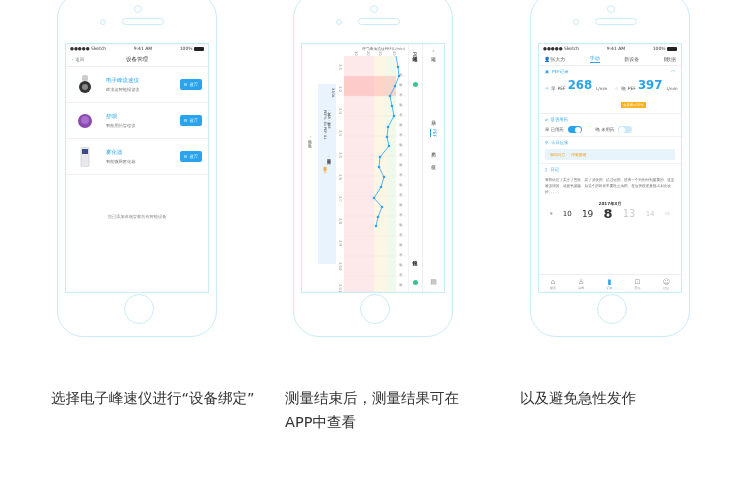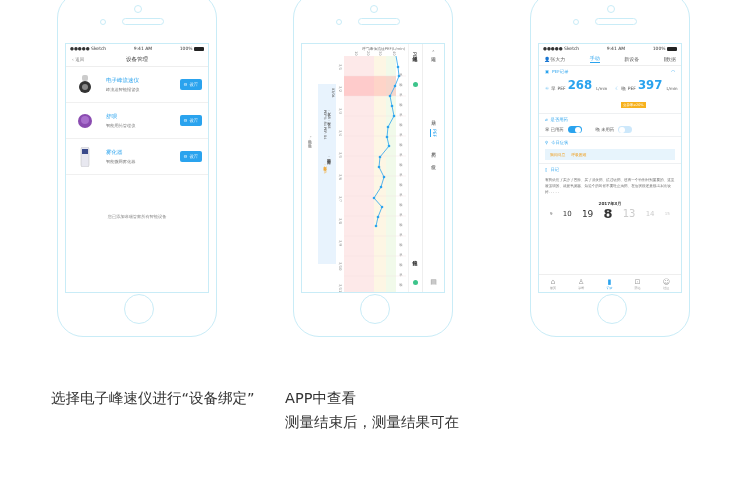--- a/index.html
+++ b/index.html
@@ -387,17 +387,18 @@
         </div>
     </div>
   </div>
   <div class="home"></div>
 </div>
 
 <div class="caption" style="left:45px; top:386px;margin-left:6px;">
   <div>选择电子峰速仪进行“设备绑定”</div>
 </div>
 <div class="caption" style="left:285px; top:386px;">
+  <div>测量结束后，测量结果可在</div>
   <div>APP中查看</div>
-  <div>测量结束后，测量结果可在</div>
 </div>
 <div class="caption" style="left:520px; top:386px;">
+  <div>以及避免急性发作</div>
 </div>
 
 </body></html>

